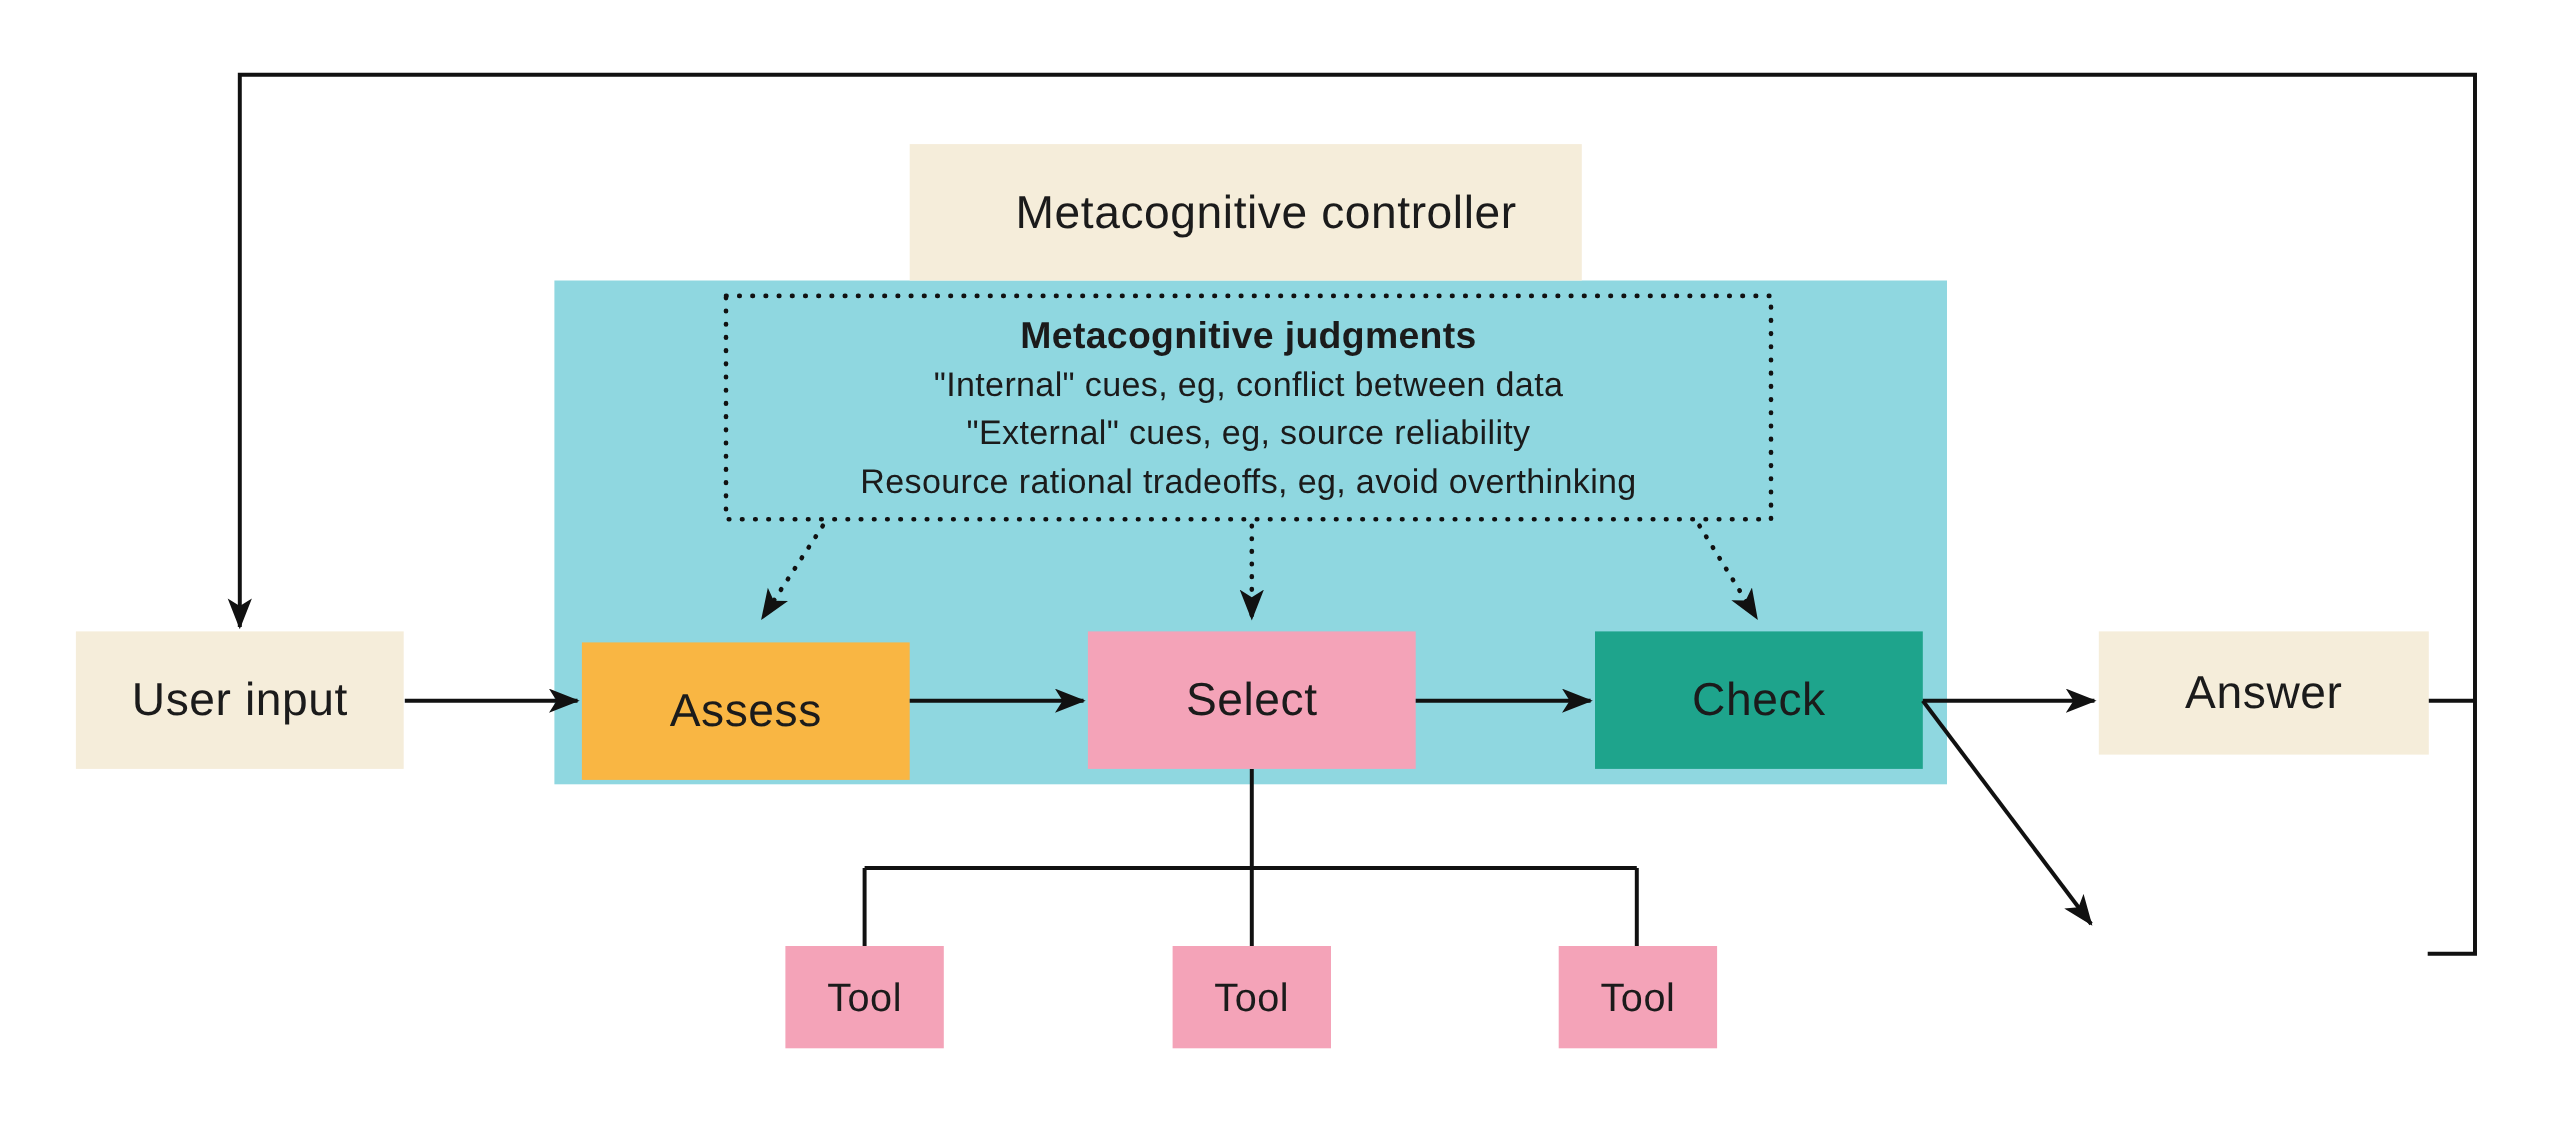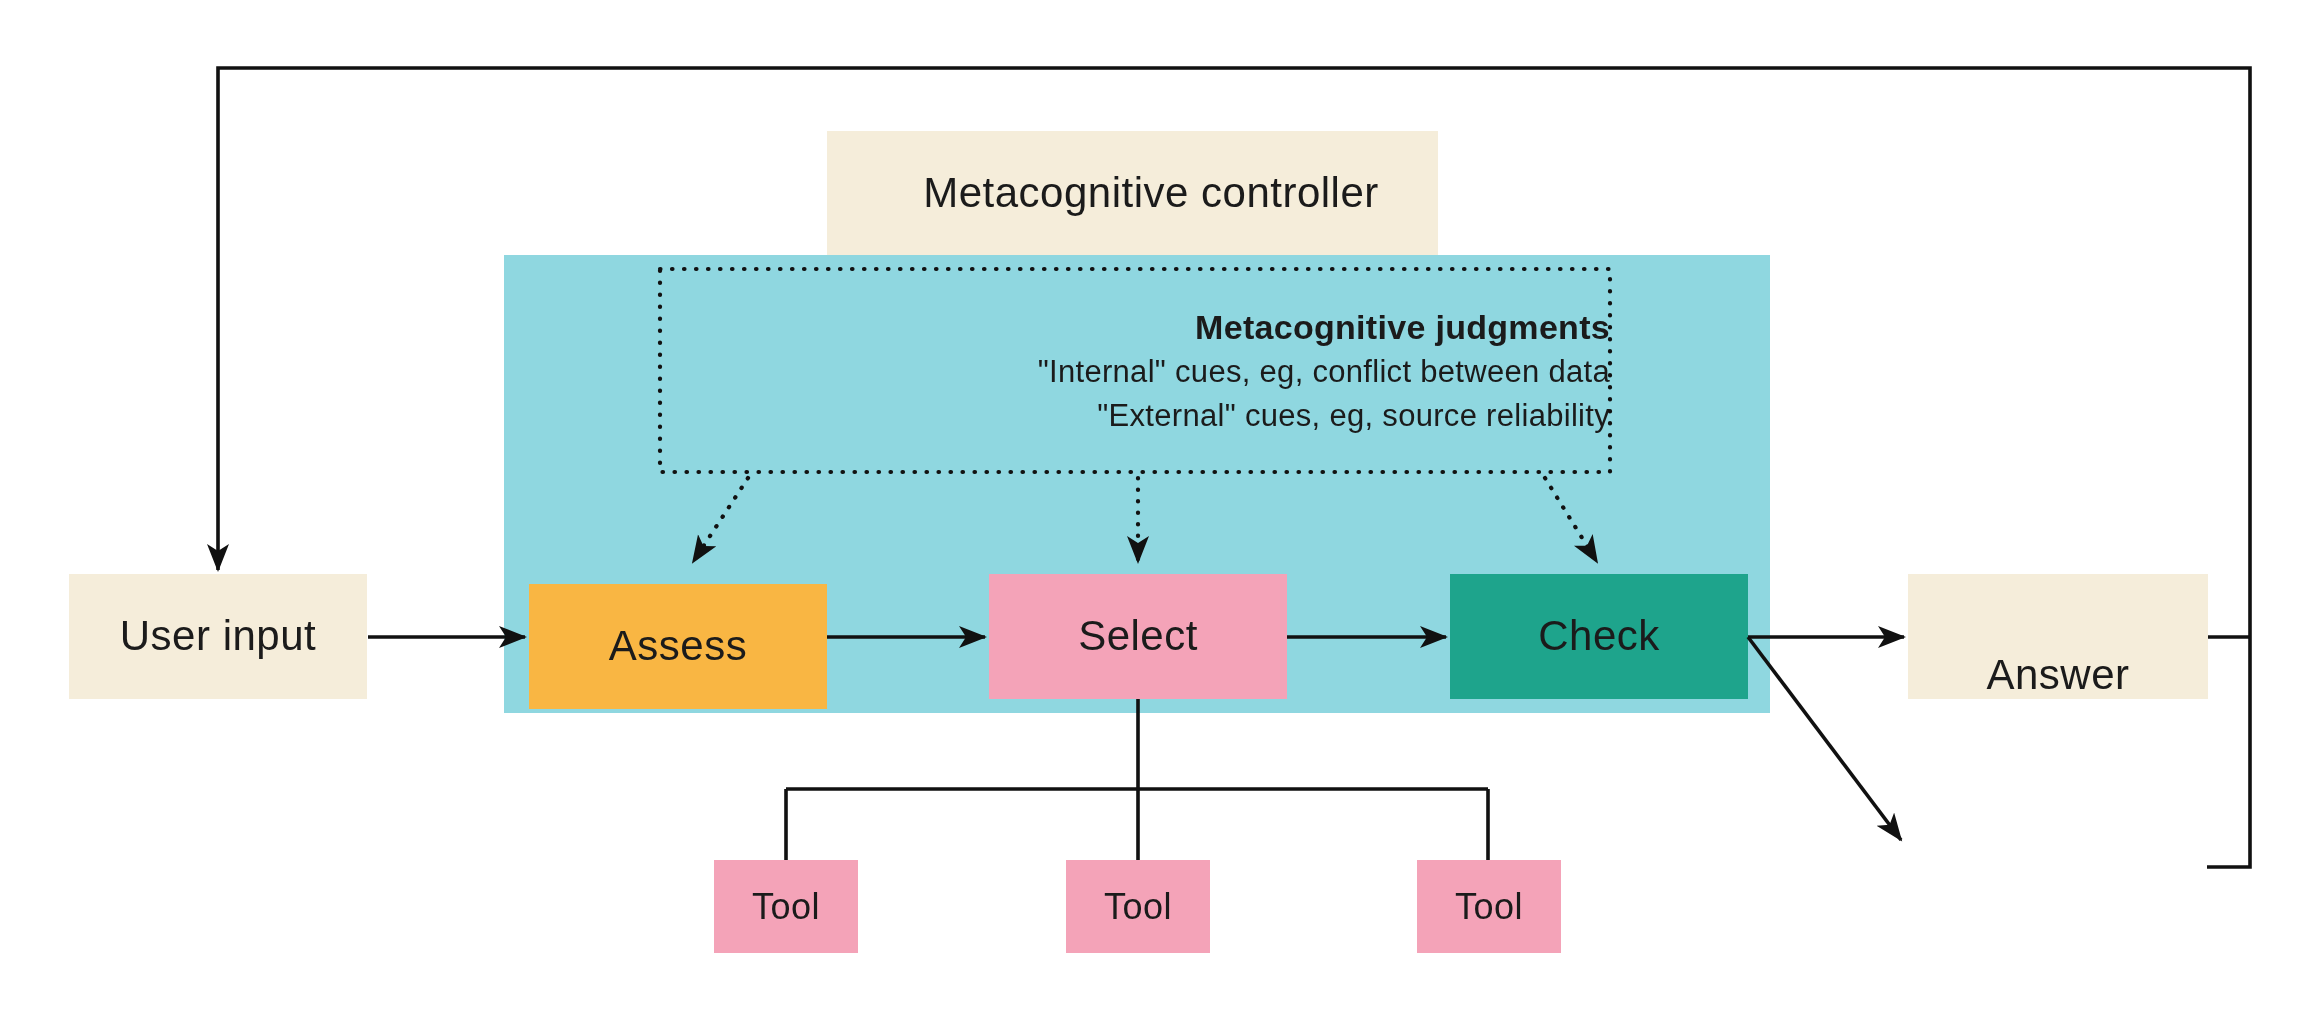--- a/index.html
+++ b/index.html
@@ -21,31 +21,31 @@
   }
   .beige{background:#f5edda;}
   .panel{
     position:absolute;
     left:504px;top:255px;width:1266px;height:458px;
     background:#8fd7e0;
   }
   .judg-text{
     position:absolute;
     left:660px;top:269px;width:950px;height:203px;
-    display:flex;flex-direction:column;align-items:flex-end;justify-content:center;
+    display:flex;flex-direction:column;align-items:center;justify-content:center;
     text-align:center;
     font-size:31px;line-height:44px;letter-spacing:0.3px;
   }
   .judg-text .jtitle{font-size:34px;font-weight:700;line-height:46px;}
   .ctrl{left:827px;top:131px;width:611px;height:124px;padding-left:37px;}
   .user{left:69px;top:574px;width:298px;height:125px;justify-content:center;}
   .assess{left:529px;top:574px;width:298px;height:125px;background:#f9b643;margin-top:10px;}
   .select{left:989px;top:574px;width:298px;height:125px;background:#f4a3b8;}
   .check{left:1450px;top:574px;width:298px;height:125px;background:#1ea48c;}
-  .answer{left:1908px;top:574px;width:300px;height:125px;align-items:flex-end;}
+  .answer{left:1908px;top:574px;width:300px;height:112px;}
   .request{left:1908px;top:780px;width:300px;height:158px;font-size:40px;}
   .tool{width:144px;height:93px;background:#f4a3b8;font-size:36px;top:860px;}
   .tool1{left:714px;}
   .tool2{left:1066px;}
   .tool3{left:1417px;}
   #lines{
     position:absolute;left:0;top:0;width:2318px;height:1022px;
     pointer-events:none;
   }
 </style>
@@ -57,20 +57,21 @@
   <div class="panel"></div>
 
   <div class="box beige ctrl">
     <span>Metacognitive controller</span>
   </div>
 
   <div class="judg-text">
     <span class="jtitle">Metacognitive judgments</span>
     <span>"Internal" cues, eg, conflict between data</span>
     <span>"External" cues, eg, source reliability</span>
+    <span>Resource rational tradeoffs, eg, avoid overthinking</span>
   </div>
 
   <div class="box beige user">
     <span>User input</span>
   </div>
   <div class="box assess">
     <span>Assess</span>
   </div>
   <div class="box select">
     <span>Select</span>

